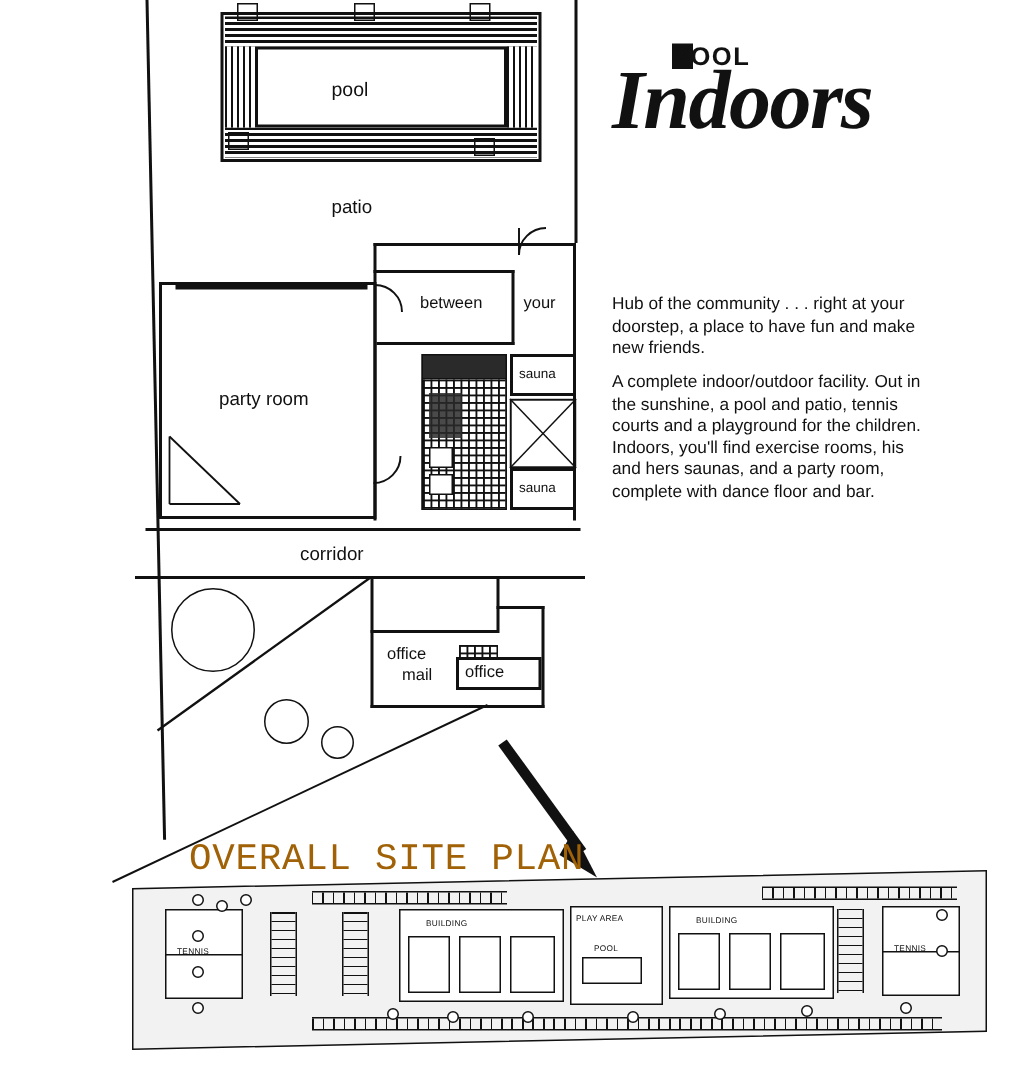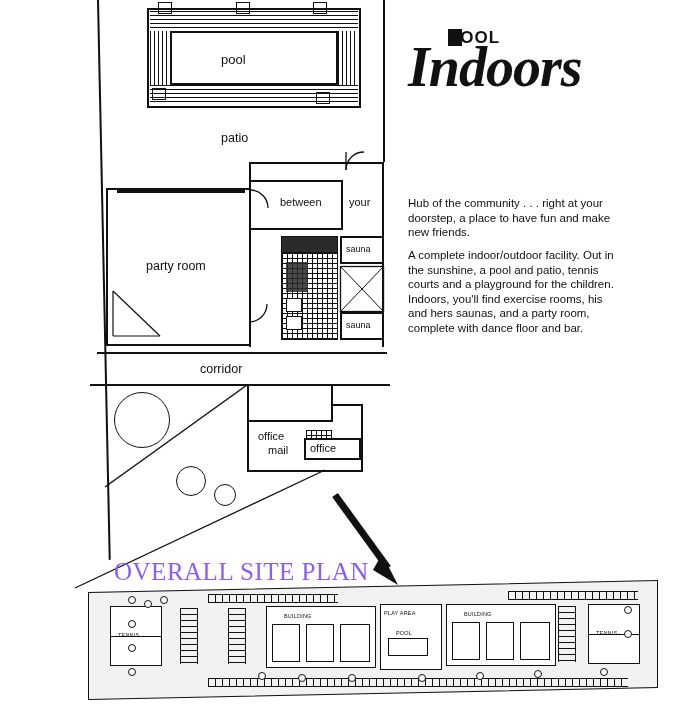--- a/index.html
+++ b/index.html
@@ -145,26 +145,26 @@
     box-sizing: border-box;
   }
   .diag {
     position: absolute;
     overflow: visible;
   }
 
   
   .siteplan-title {
     position: absolute;
-    left: 114px;
+    left: 126px;
     top: 558px;
-    font-family: Liberation Serif, serif;
+    font-family: Liberation Mono, monospace;
     font-size: 25px;
     letter-spacing: 0.5px;
-    color: #8b5cf6;
+    color: #a16207;
   }
   .site-wrap {
     position: absolute;
     left: 88px;
     top: 586px;
     width: 570px;
     height: 108px;
   }
   .site-band {
     position: absolute;

